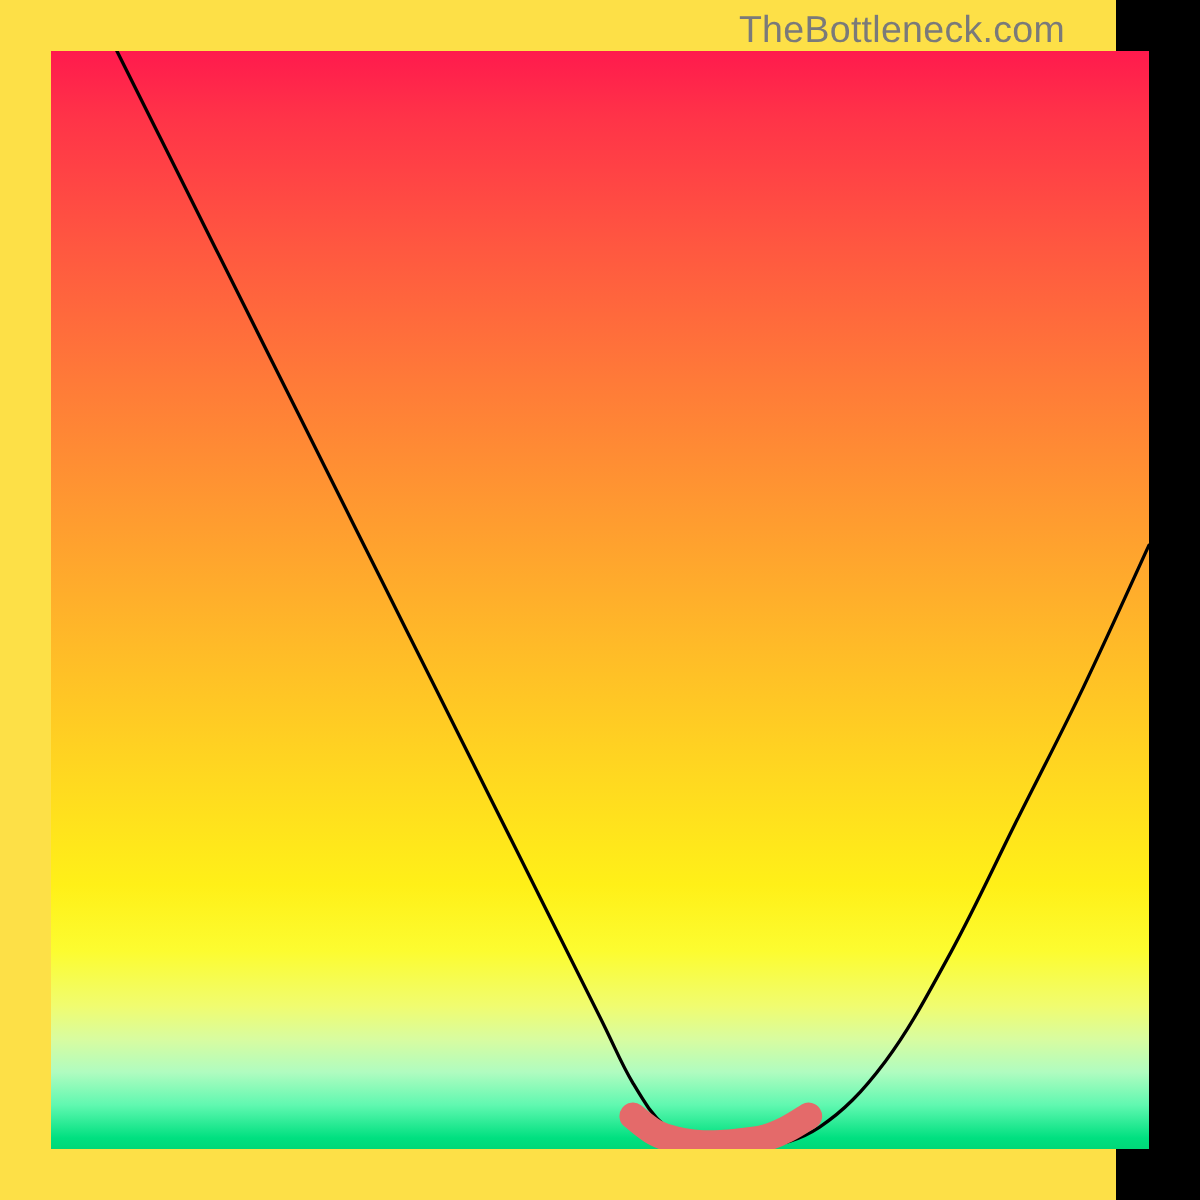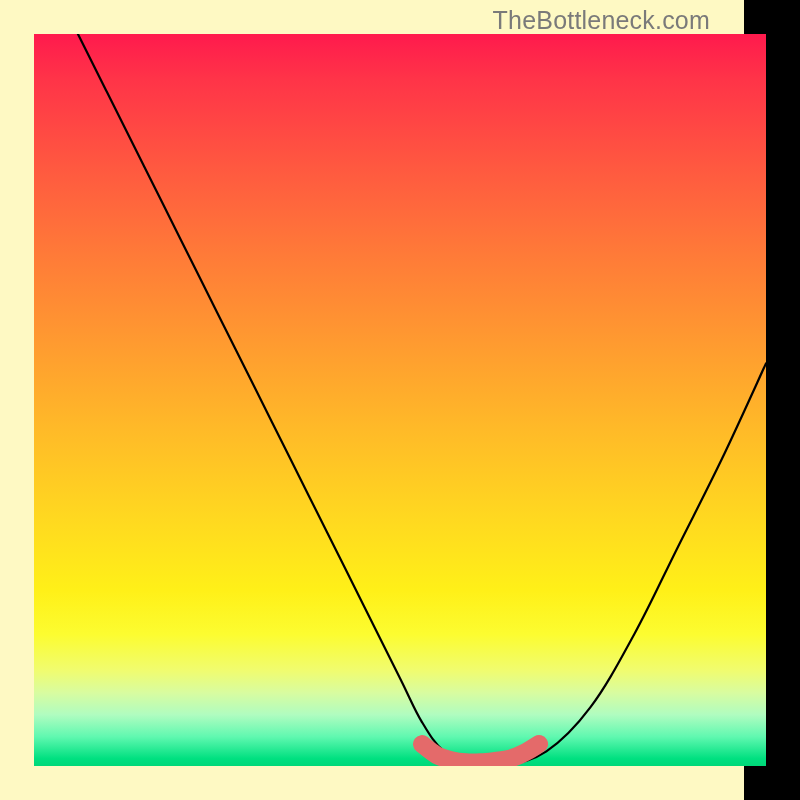--- a/index.html
+++ b/index.html
@@ -10,21 +10,21 @@
     background: #000;
     overflow: hidden;
     font-family: Arial, Helvetica, sans-serif;
   }
   .frame {
     position: absolute;
     left: 0;
     top: 0;
     width: 744px;
     height: 800px;
-    background: #fef9c3;
+    background: #fde047;
   }
   .plot {
     position: absolute;
     left: 34px;
     top: 34px;
     width: 732px;
     height: 732px;
     background: linear-gradient(
       to bottom,
       #ff1a4d 0%,

